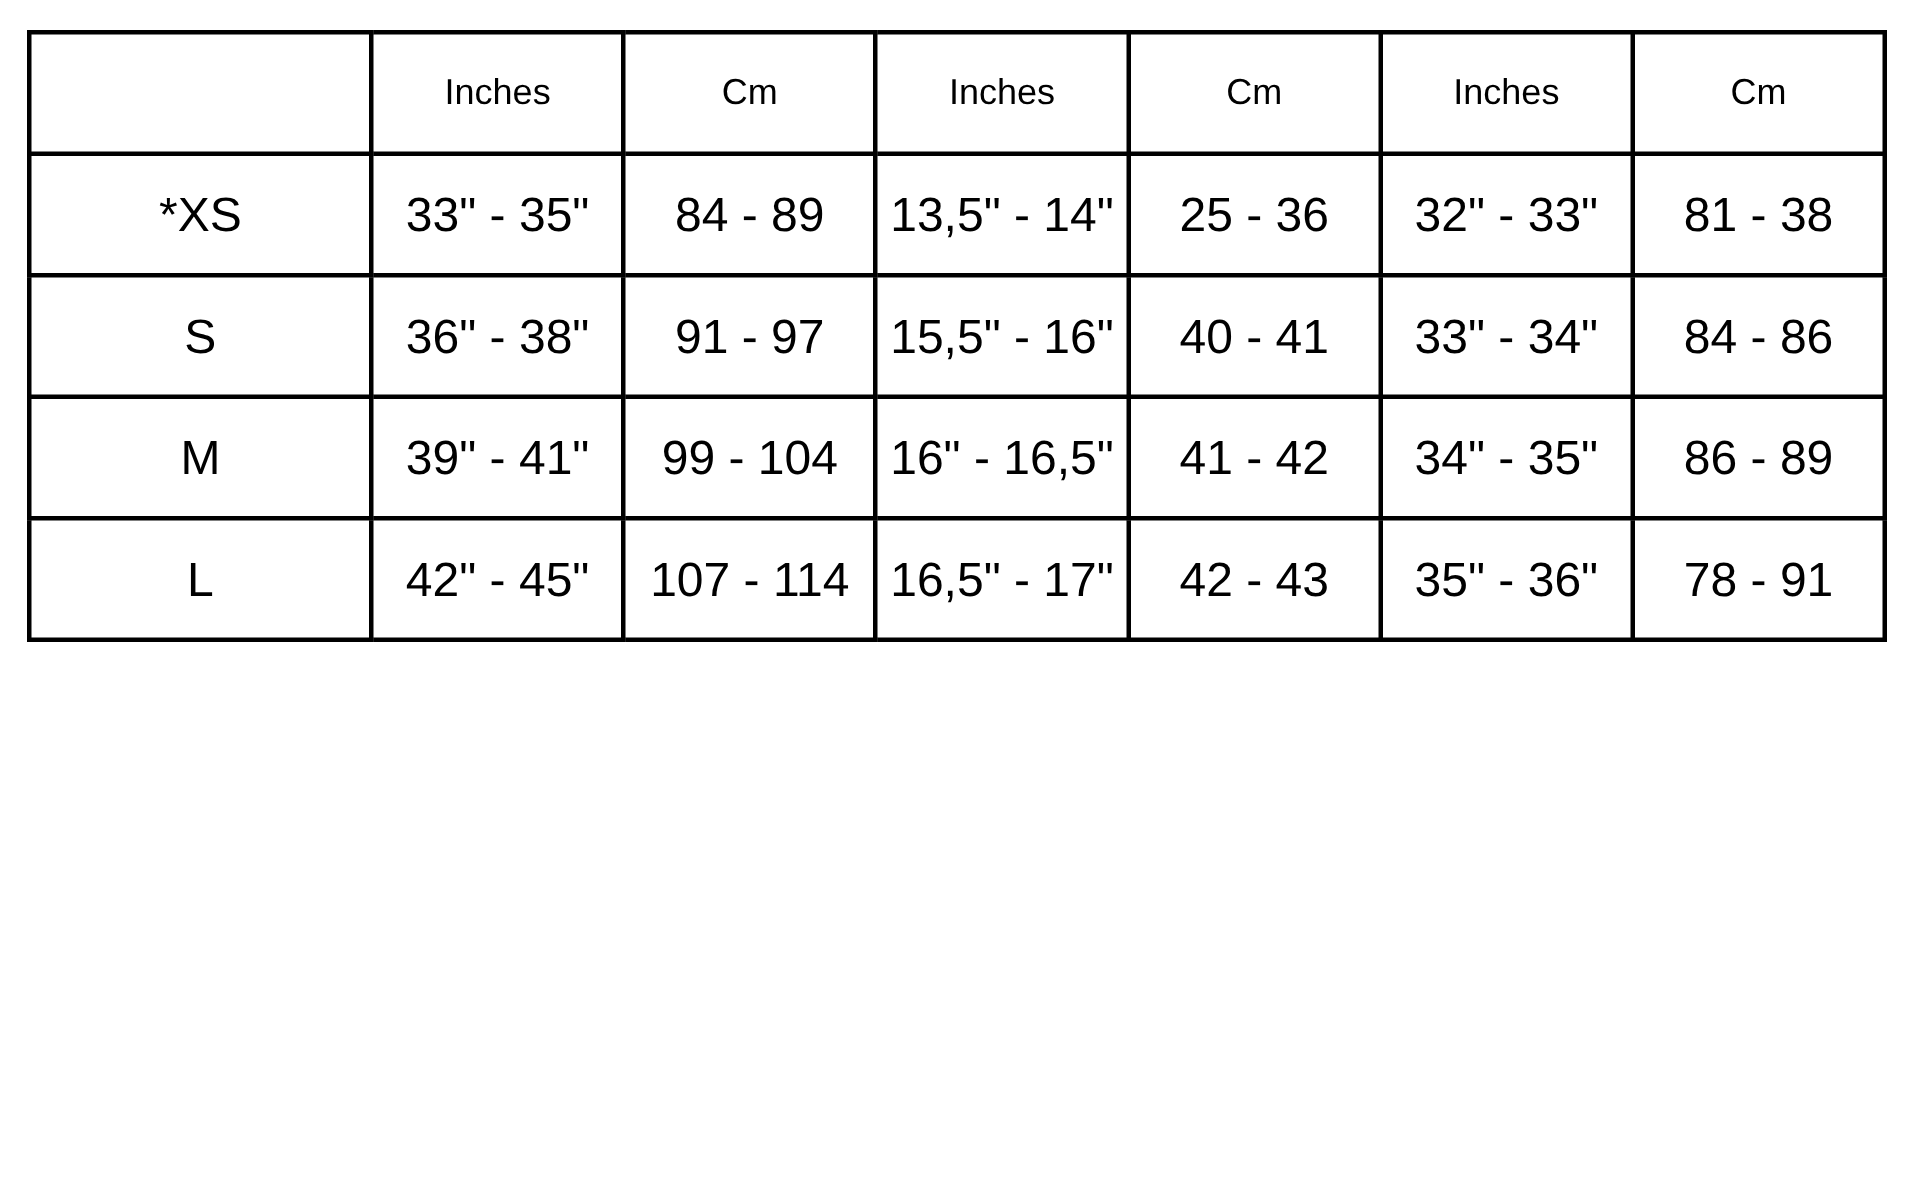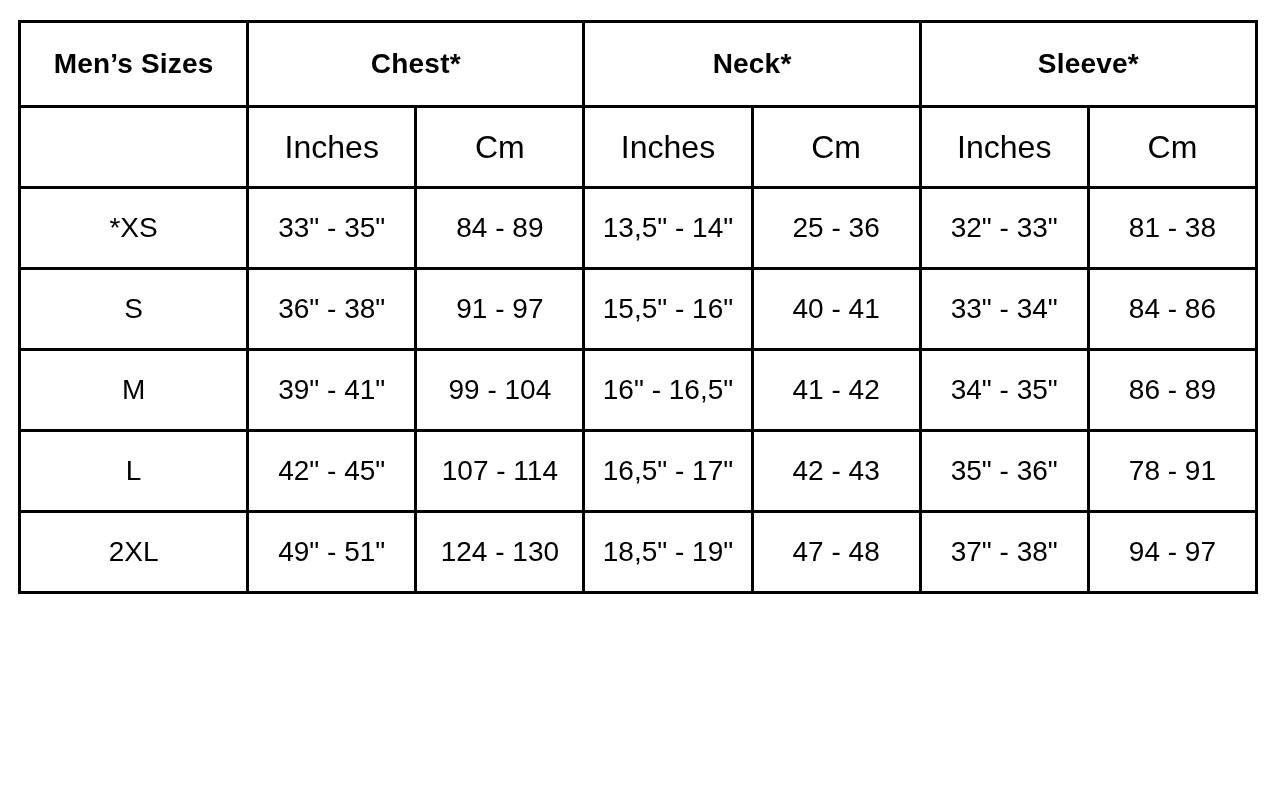--- a/index.html
+++ b/index.html
@@ -51,25 +51,25 @@
   col.c6 { width: 168px; }
 
   tr.group-head td {
     height: 82px;
     font-size: 28px;
     font-weight: bold;
     letter-spacing: 0.2px;
   }
   tr.unit-head td {
     height: 78px;
-    font-size: 32px;
+    font-size: 24px;
   }
   tr.data-row td {
     height: 78px;
-    font-size: 28px;
+    font-size: 32px;
   }
   td.size-cell {
     font-size: 24px;
   }
   td.blank {
     font-size: 24px;
   }
 </style>
 </head>
 <body>
@@ -80,26 +80,20 @@
       <colgroup>
         <col class="c0">
           <col class="c1">
           <col class="c2">
           <col class="c3">
           <col class="c4">
           <col class="c5">
           <col class="c6">
       </colgroup>
       <thead>
-        <tr class="group-head">
-          <td>Men’s Sizes</td>
-          <td colspan="2">Chest*</td>
-          <td colspan="2">Neck*</td>
-          <td colspan="2">Sleeve*</td>
-        </tr>
         <tr class="unit-head">
           <td class="blank"></td>
           <td>Inches</td>
           <td>Cm</td>
           <td>Inches</td>
           <td>Cm</td>
           <td>Inches</td>
           <td>Cm</td>
         </tr>
       </thead>
@@ -133,25 +127,16 @@
         </tr>
         <tr class="data-row">
           <td class="size-cell">L</td>
           <td>42" - 45"</td>
           <td>107 - 114</td>
           <td>16,5" - 17"</td>
           <td>42 - 43</td>
           <td>35" - 36"</td>
           <td>78 - 91</td>
         </tr>
-        <tr class="data-row">
-          <td class="size-cell">2XL</td>
-          <td>49" - 51"</td>
-          <td>124 - 130</td>
-          <td>18,5" - 19"</td>
-          <td>47 - 48</td>
-          <td>37" - 38"</td>
-          <td>94 - 97</td>
-        </tr>
       </tbody>
     </table>
   </div>
 </div>
 
 </body></html>

